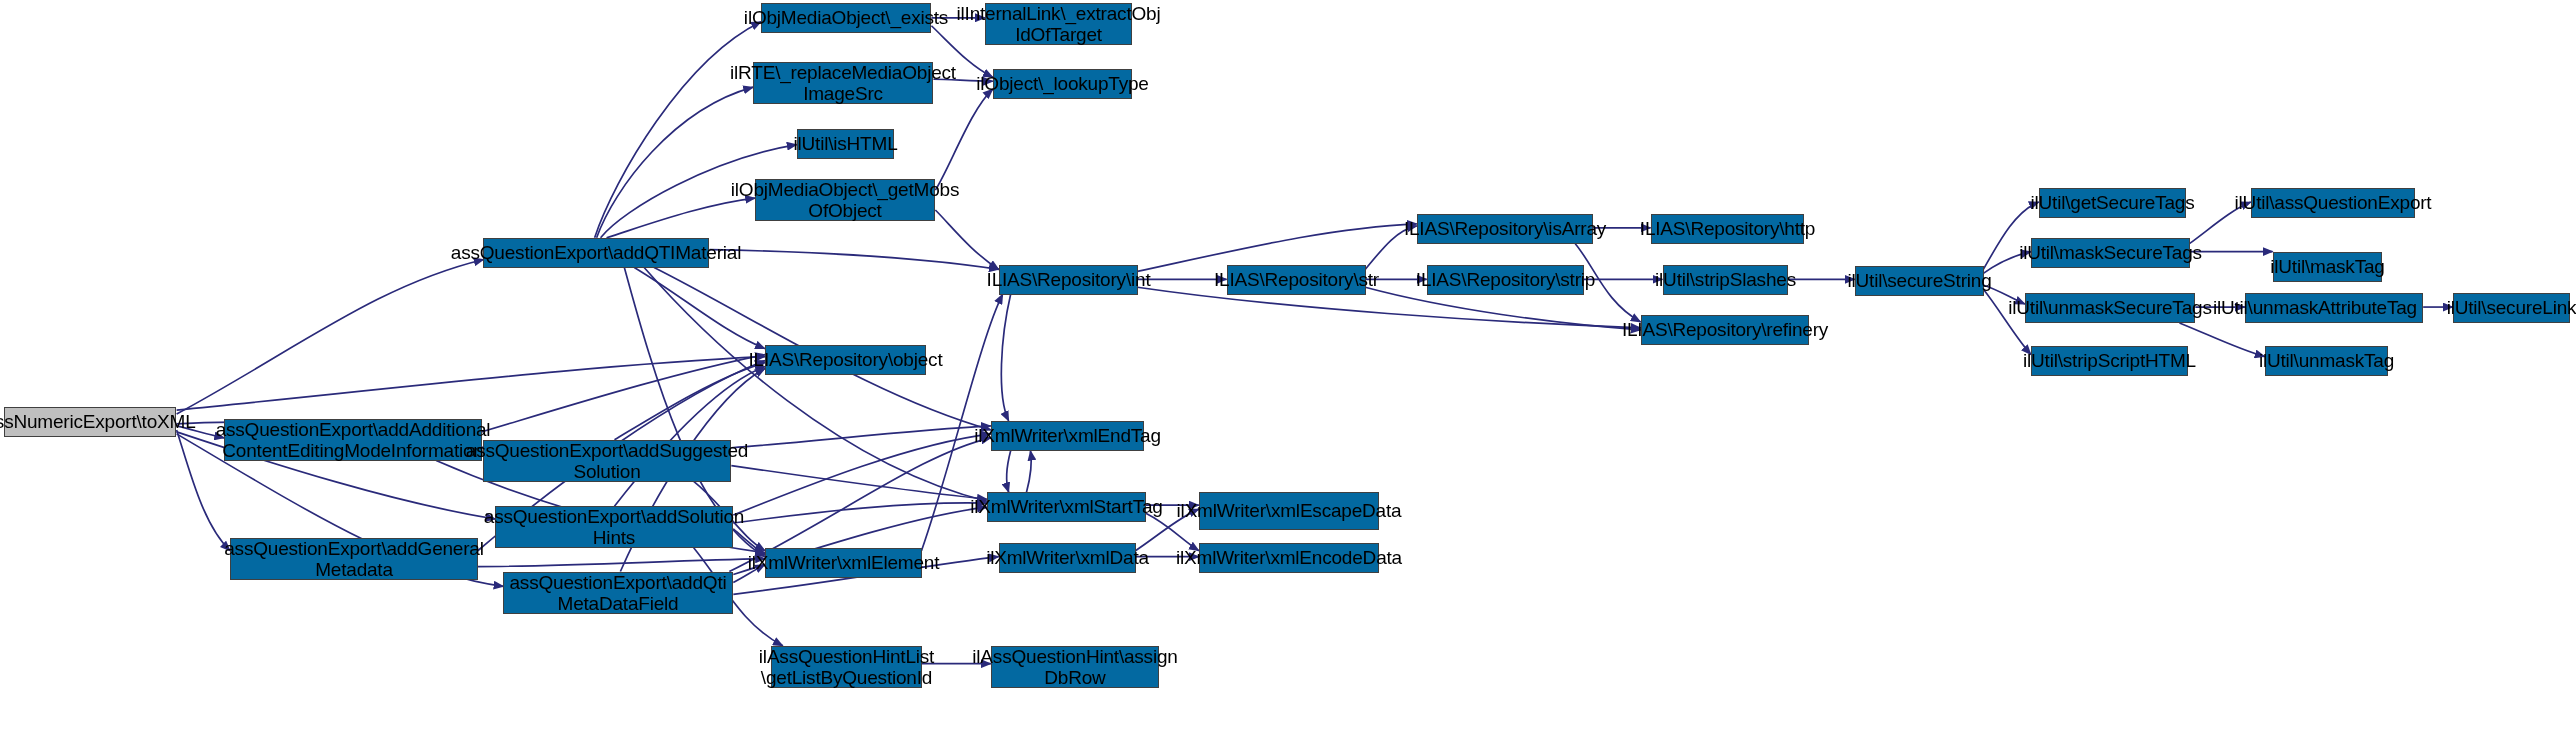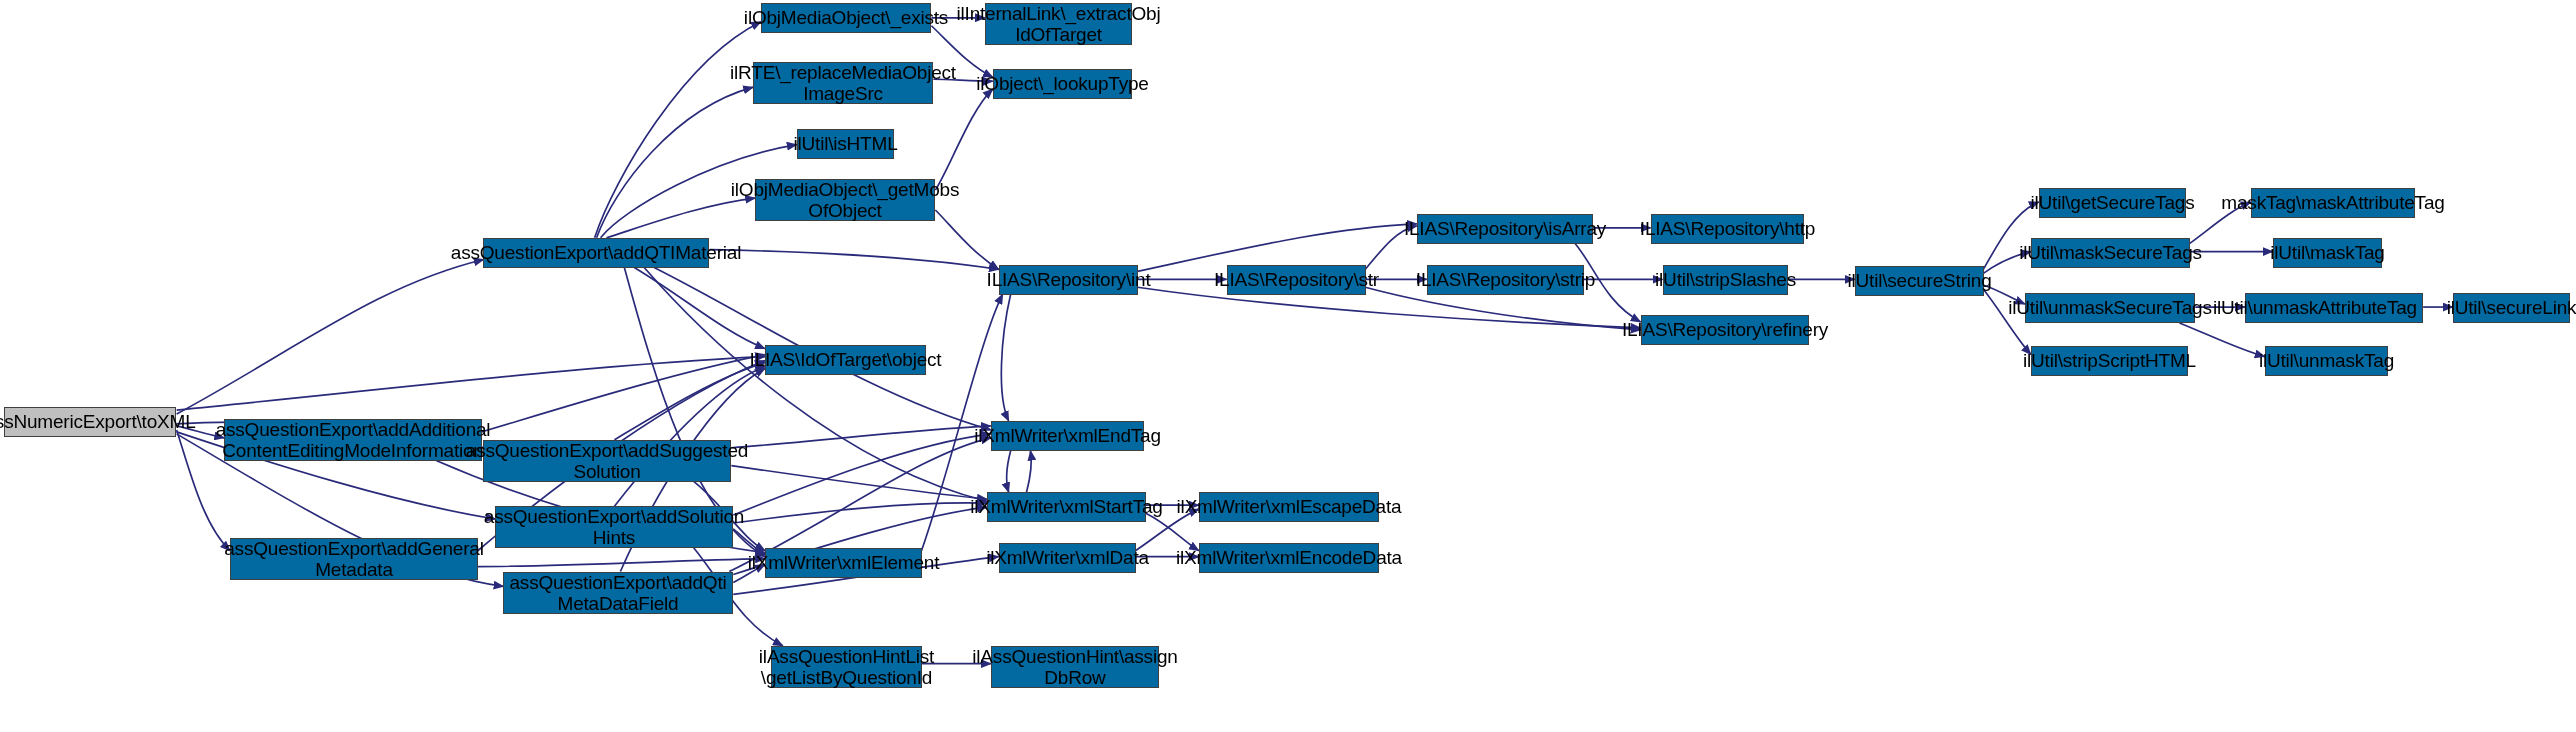--- a/index.html
+++ b/index.html
@@ -121,41 +121,41 @@
       <div class="node" style="left: 753px; top: 62px; width: 180px; height: 42px;">
         <span>ilRTE\_replaceMediaObject<br>ImageSrc</span>
       </div>
       <div class="node" style="left: 797px; top: 129px; width: 97px; height: 30px;">
         <span>ilUtil\isHTML</span>
       </div>
       <div class="node" style="left: 755px; top: 179px; width: 180px; height: 42px; align-items: center;">
         <span>ilObjMediaObject\_getMobs<br>OfObject</span>
       </div>
       <div class="node" style="left: 765px; top: 345px; width: 161px; height: 30px;">
-        <span>ILIAS\IdOfTarget\object</span>
+        <span>ILIAS\Repository\object</span>
       </div>
       <div class="node" style="left: 991px; top: 421px; width: 153px; height: 30px;">
         <span>ilXmlWriter\xmlEndTag</span>
       </div>
       <div class="node" style="left: 987px; top: 492px; width: 159px; height: 30px;">
         <span>ilXmlWriter\xmlStartTag</span>
       </div>
       <div class="node" style="left: 765px; top: 548px; width: 157px; height: 30px;">
         <span>ilXmlWriter\xmlElement</span>
       </div>
       <div class="node" style="left: 999px; top: 543px; width: 137px; height: 30px;">
         <span>ilXmlWriter\xmlData</span>
       </div>
       <div class="node" style="left: 771px; top: 646px; width: 151px; height: 42px;">
         <span>ilAssQuestionHintList<br>\getListByQuestionId</span>
       </div>
       <div class="node" style="left: 991px; top: 646px; width: 168px; height: 42px;">
         <span>ilAssQuestionHint\assign<br>DbRow</span>
       </div>
-      <div class="node" style="left: 1199px; top: 492px; width: 180px; height: 30px;">
+      <div class="node" style="left: 1199px; top: 492px; width: 180px; height: 38px;">
         <span>ilXmlWriter\xmlEscapeData</span>
       </div>
       <div class="node" style="left: 1199px; top: 543px; width: 180px; height: 30px;">
         <span>ilXmlWriter\xmlEncodeData</span>
       </div>
       <div class="node" style="left: 985px; top: 3px; width: 147px; height: 42px;">
         <span>ilInternalLink\_extractObj<br>IdOfTarget</span>
       </div>
       <div class="node" style="left: 993px; top: 69px; width: 139px; height: 30px;">
         <span>ilObject\_lookupType</span>
@@ -190,23 +190,23 @@
       <div class="node" style="left: 2031px; top: 238px; width: 159px; height: 30px;">
         <span>ilUtil\maskSecureTags</span>
       </div>
       <div class="node" style="left: 2025px; top: 293px; width: 170px; height: 30px;">
         <span>ilUtil\unmaskSecureTags</span>
       </div>
       <div class="node" style="left: 2031px; top: 346px; width: 157px; height: 30px;">
         <span>ilUtil\stripScriptHTML</span>
       </div>
       <div class="node" style="left: 2251px; top: 188px; width: 164px; height: 30px;">
-        <span>maskTag\maskAttributeTag</span>
-      </div>
-      <div class="node" style="left: 2273px; top: 238px; width: 109px; height: 30px;">
+        <span>ilUtil\assQuestionExport</span>
+      </div>
+      <div class="node" style="left: 2273px; top: 252px; width: 109px; height: 30px;">
         <span>ilUtil\maskTag</span>
       </div>
       <div class="node" style="left: 2245px; top: 293px; width: 178px; height: 30px; justify-content: flex-end;">
         <span>ilUtil\unmaskAttributeTag</span>
       </div>
       <div class="node" style="left: 2265px; top: 346px; width: 123px; height: 30px; text-align: center;">
         <span>ilUtil\unmaskTag</span>
       </div>
       <div class="node" style="left: 2453px; top: 293px; width: 117px; height: 30px;">
         <span>ilUtil\secureLink</span>

